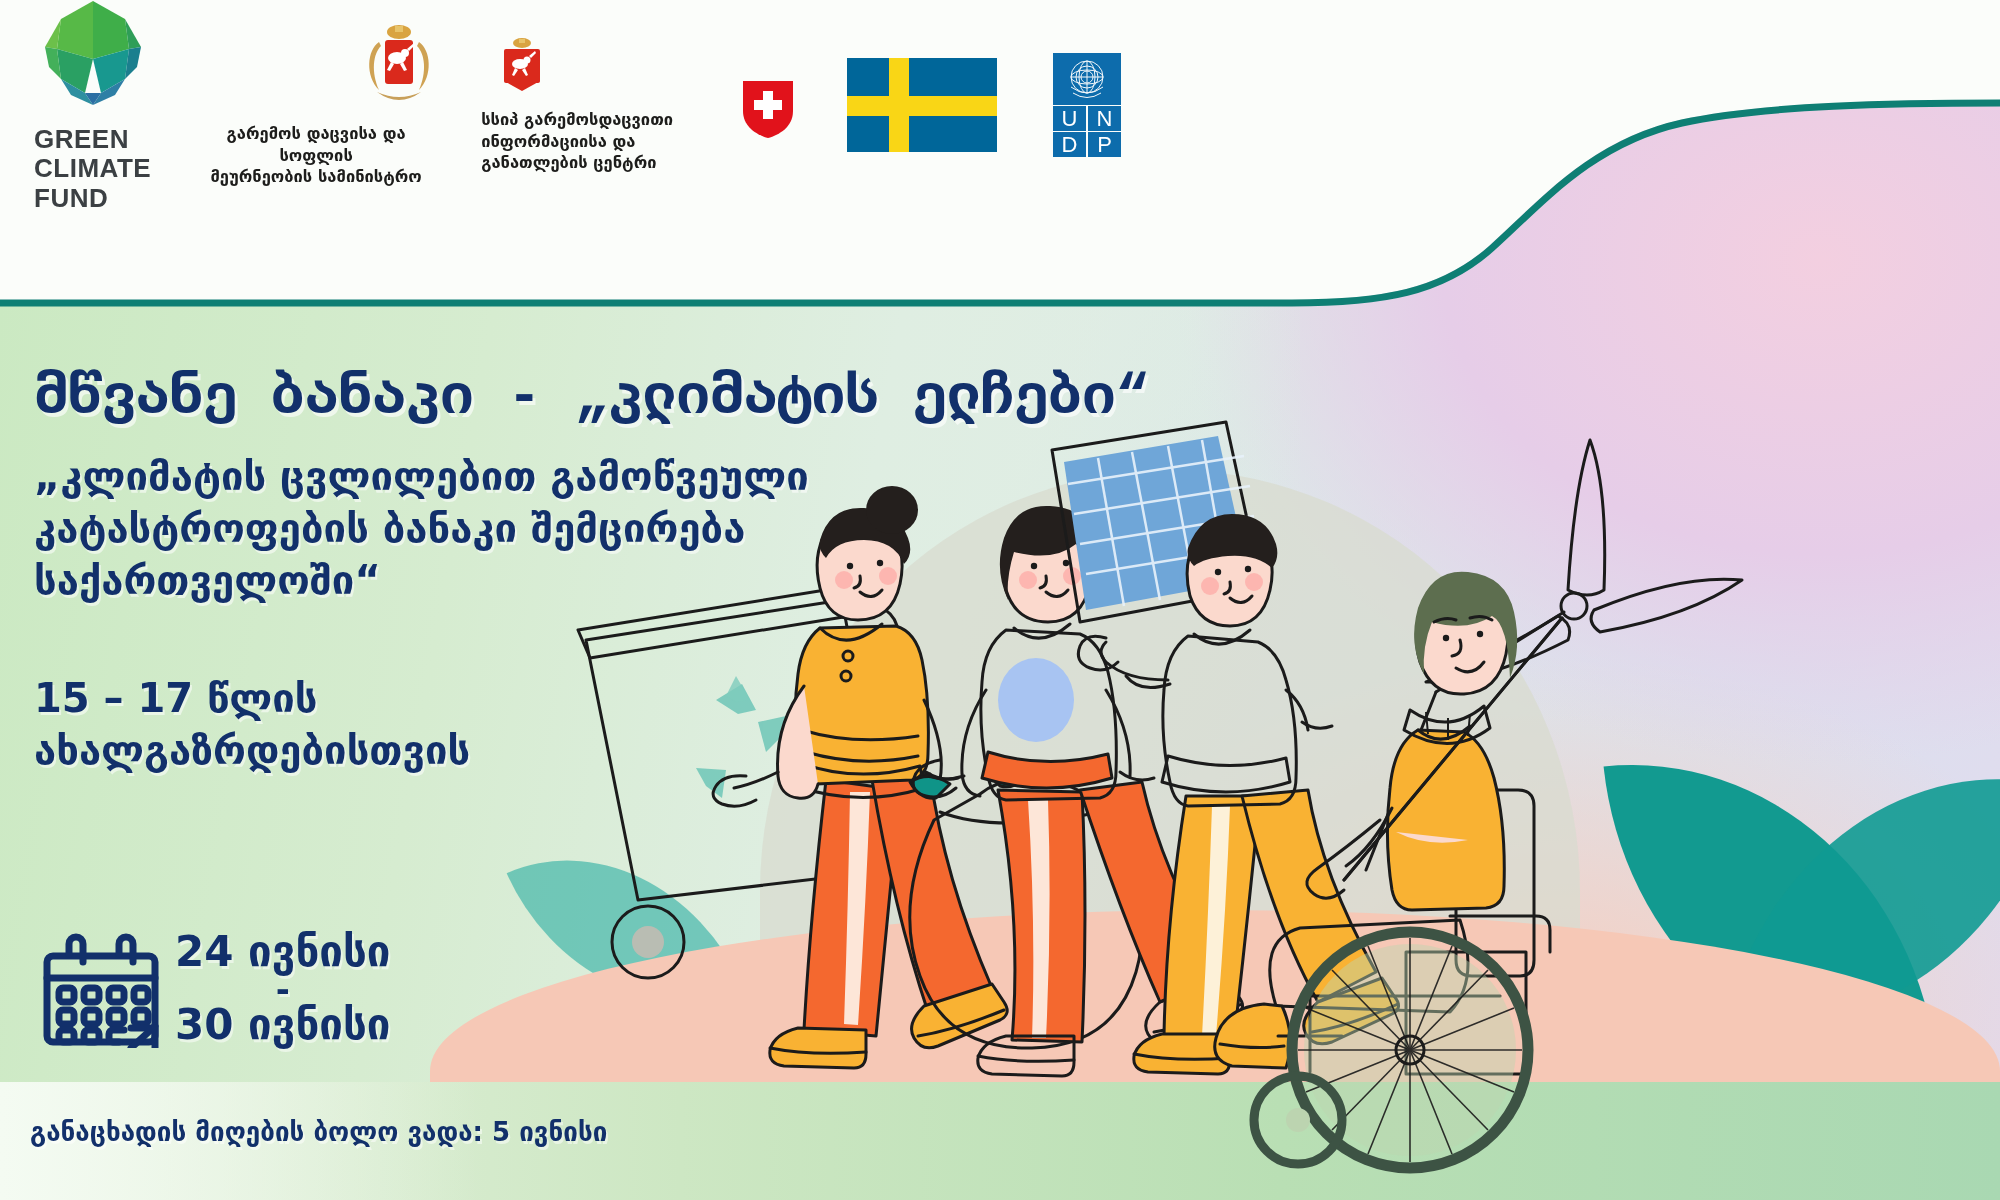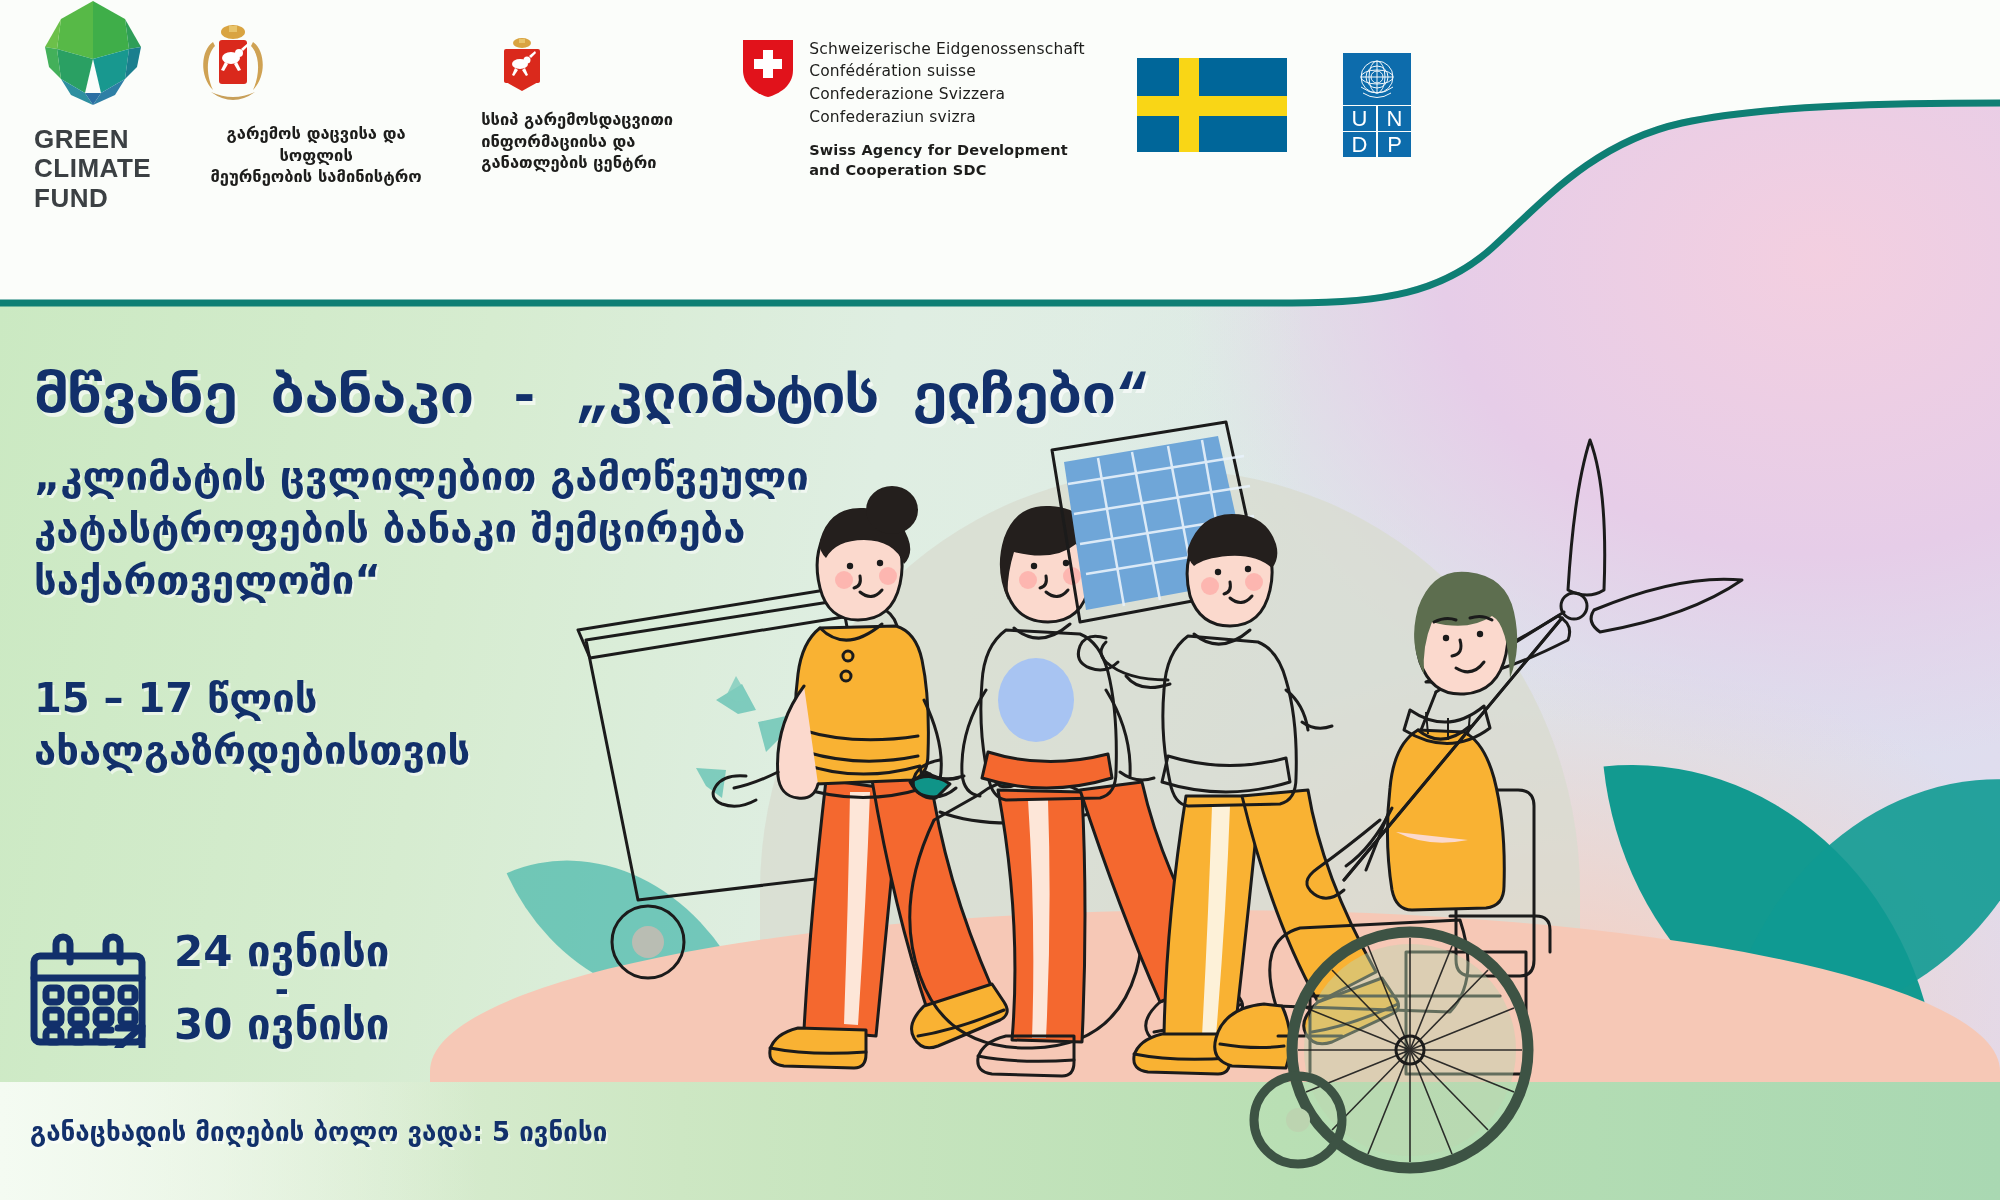--- a/index.html
+++ b/index.html
@@ -83,21 +83,21 @@
   
   .gcf { gap: 16px; margin-right: 40px; flex-direction: column; }
   .gcf-mark { width: 104px; height: 112px; }
   .gcf-text {
     font-family: "Liberation Sans", sans-serif;
     font-weight: 700; font-size: 26px; line-height: 1.12;
     color: #3b4043; letter-spacing: .5px;
   }
 
   
-  .gov { gap: 0; flex-direction: column; align-items: flex-start; margin-right: 34px; }
+  .gov { gap: 0; flex-direction: column; align-items: flex-end; margin-right: 34px; }
   .gov-crest { width: 84px; height: 92px; }
   .gov-text {
     margin-top: 9px;
     font-family: "DejaVu Sans", sans-serif;
     font-weight: 700; font-size: 16.5px; line-height: 1.32;
     color: #1d1d1b; text-align: center; max-width: 250px;
   }
   .gov2 .gov-text { max-width: 205px; text-align: left; }
   .gov2 { align-items: flex-start; margin-left: 6px; }
   .gov2 .gov-crest { margin-left: 14px; }
@@ -148,22 +148,22 @@
   .agegroup {
     margin-top: 66px;
     font-family: "DejaVu Sans", sans-serif;
     font-weight: 700; font-size: 40px; line-height: 1.30;
     color: #12306b;
     text-shadow: 2px 3px 0 rgba(255,255,255,.55);
   }
 
   
   .dates {
-    position: absolute; left: 30px; top: 930px; z-index: 6;
-    display: flex; align-items: flex-end; gap: 28px;
+    position: absolute; left: 43px; top: 930px; z-index: 6;
+    display: flex; align-items: flex-end; gap: 16px;
   }
   .cal-icon { width: 116px; height: 118px; flex: 0 0 auto; }
   .date-lines {
     font-family: "DejaVu Sans", sans-serif;
     font-weight: 700; font-size: 42px; line-height: 1.06;
     color: #12306b; text-align: center;
     text-shadow: 2px 3px 0 rgba(255,255,255,.5);
   }
   .date-dash { font-size: 34px; line-height: .85; }
 
@@ -282,28 +282,20 @@
     </div>
 
     <div class="logo swiss">
       <span class="swiss-shield">
         <svg viewBox="0 0 54 60" width="54" height="60" xmlns="http://www.w3.org/2000/svg">
           <path d="M2,2 H52 V32 C52,48 38,56 27,59 C16,56 2,48 2,32 Z" fill="#e1121b"></path>
           <rect x="22" y="12" width="10" height="28" fill="#fff"></rect>
           <rect x="13" y="21" width="28" height="10" fill="#fff"></rect>
         </svg>
       </span>
-      <div class="swiss-lines">
-        <div>Schweizerische Eidgenossenschaft</div>
-        <div>Confédération suisse</div>
-        <div>Confederazione Svizzera</div>
-        <div>Confederaziun svizra</div>
-        <div class="swiss-bold">Swiss Agency for Development</div>
-        <div class="swiss-bold" style="margin-top:0">and Cooperation SDC</div>
-      </div>
     </div>
 
     <div class="logo sweden">
       <span class="sweden-flag">
         <svg viewBox="0 0 150 94" width="150" height="94" xmlns="http://www.w3.org/2000/svg">
           <rect width="150" height="94" fill="#006699"></rect>
           <rect x="42" y="0" width="20" height="94" fill="#F9D616"></rect>
           <rect x="0" y="38" width="150" height="20" fill="#F9D616"></rect>
         </svg>
       </span>

